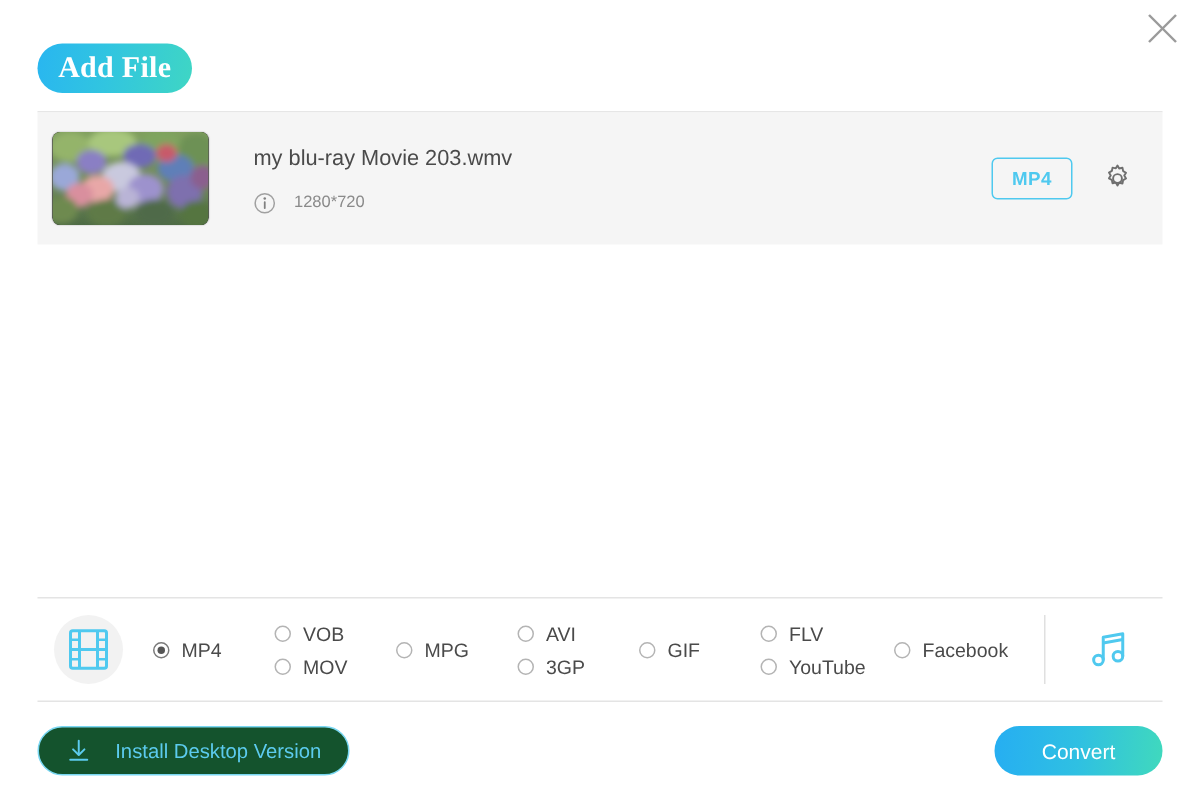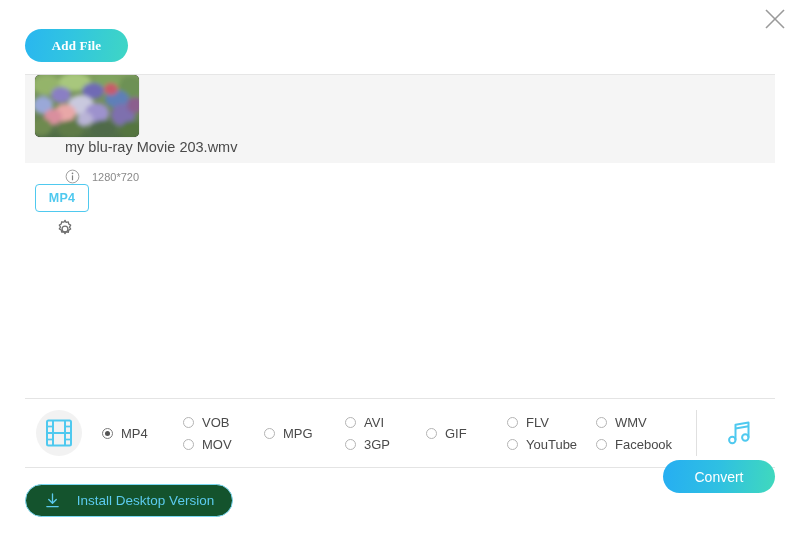--- a/index.html
+++ b/index.html
@@ -38,44 +38,44 @@
   }
   .addfile-btn {
     width: 103px;
     height: 33px;
     border: none;
     border-radius: 17px;
     background: linear-gradient(100deg, #29b6f0 0%, #31c5e0 45%, #3fd6c4 100%);
     color: #ffffff;
     font-family: "Liberation Serif", serif;
     font-weight: bold;
-    font-size: 13px;
+    font-size: 20px;
     letter-spacing: 0.2px;
     cursor: pointer;
     padding: 0;
     display: flex;
     align-items: center;
     justify-content: center;
   }
 
   
   .file-list {
     position: absolute;
     left: 25px;
     top: 74px;
     width: 750px;
     border-top: 1px solid #e6e6e6;
   }
   .file-row {
     height: 88px;
     background: #f5f5f5;
     display: flex;
+    align-items: center;
     padding: 0 0 0 10px;
     box-sizing: border-box;
-    flex-direction: column;
   }
   .thumb {
     width: 104px;
     height: 62px;
     border-radius: 5px;
     background: #000000;
     overflow: hidden;
     flex: 0 0 auto;
     position: relative;
     box-shadow: 0 0 1px rgba(0,0,0,.4);
@@ -257,21 +257,21 @@
     margin-right: 16px;
     display: flex;
     align-items: center;
     justify-content: center;
   }
   .install-btn .dl-icon svg { display: block; }
 
   .convert-btn {
     position: absolute;
     right: 25px;
-    top: 460px;
+    top: 484px;
     width: 112px;
     height: 33px;
     border: none;
     border-radius: 17px;
     background: linear-gradient(95deg, #26aef2 0%, #2fc0e2 50%, #40d9bd 100%);
     color: #ffffff;
     font-size: 14px;
     cursor: pointer;
     padding: 0;
     display: flex;
@@ -433,24 +433,20 @@
       </div>
       <div class="fmt-opt">
         <span class="radio"></span>
         <span class="fmt-label">YouTube</span>
       </div>
     </div>
 
     <div class="fmt-col wide">
       <div class="fmt-opt">
         <span class="radio"></span>
-        <span class="fmt-label">WMV</span>
-      </div>
-      <div class="fmt-opt">
-        <span class="radio"></span>
         <span class="fmt-label">Facebook</span>
       </div>
     </div>
 
   </div>
 
   <div class="fmt-divider"></div>
 
   <div class="audio-icon">
     <span>

